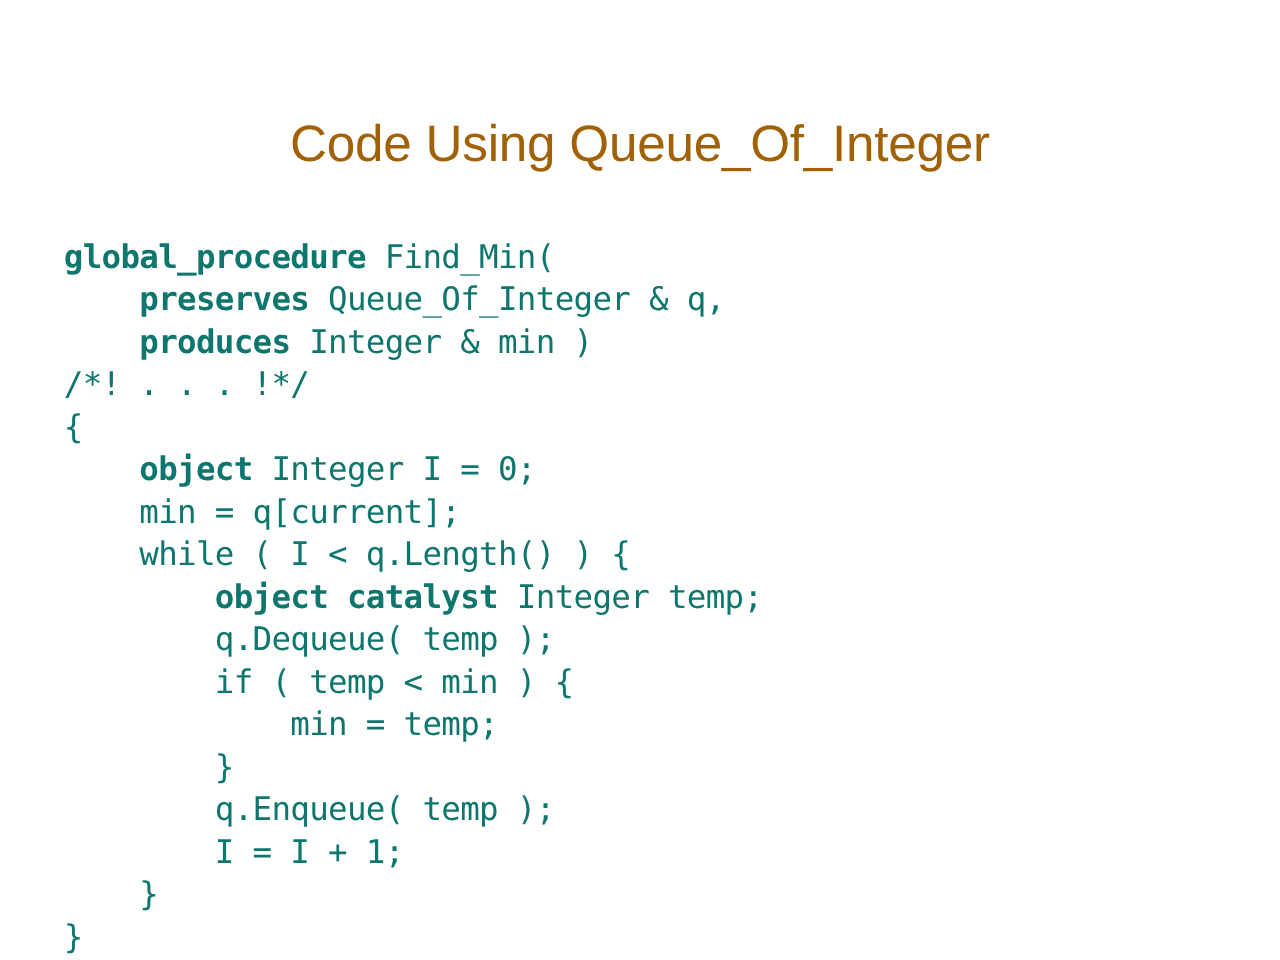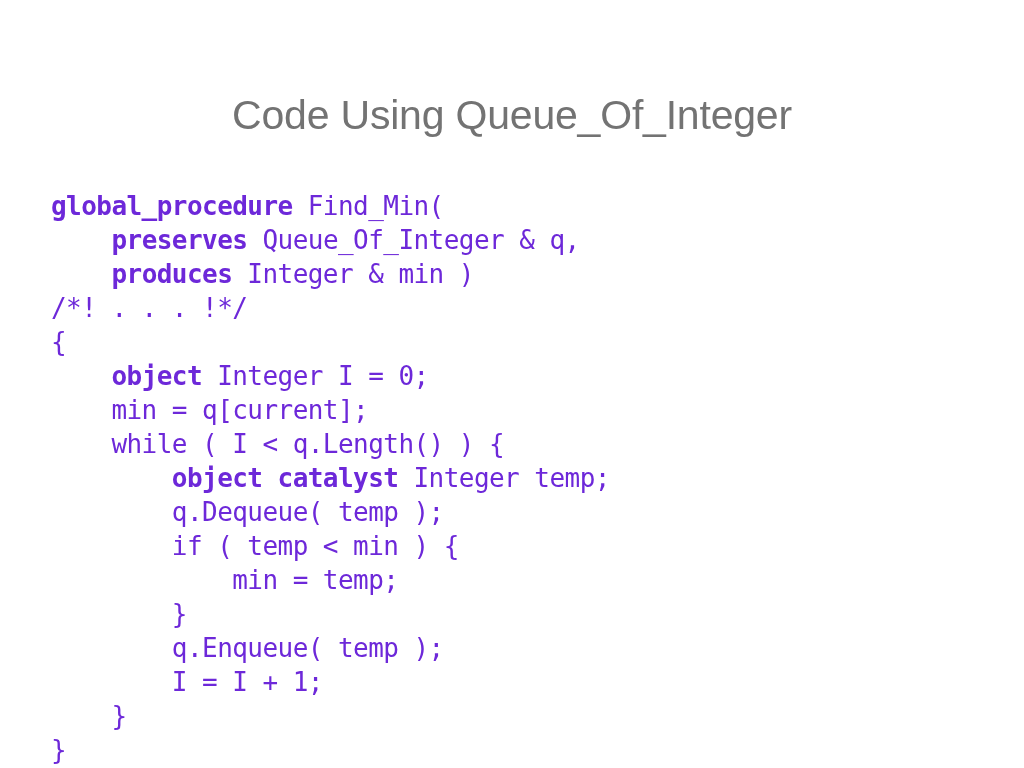--- a/index.html
+++ b/index.html
@@ -17,33 +17,33 @@
   }
   #slide-title {
     position: absolute;
     top: 68px;
     left: 0;
     width: 1024px;
     text-align: center;
     font-family: "Liberation Sans", sans-serif;
     font-size: 41px;
     font-weight: 400;
-    color: #737373;
+    color: #a16207;
     letter-spacing: -0.2px;
     white-space: pre;
     line-height: 1.0;
   }
   #code-block {
     position: absolute;
     top: 163px;
     left: 51px;
     font-family: "DejaVu Sans Mono", monospace;
     font-size: 26px;
     line-height: 34px;
-    color: #6d28d9;
+    color: #0f766e;
     white-space: pre;
     letter-spacing: -0.55px;
   }
   .code-line {
     white-space: pre;
     height: 34px;
     min-height: 34px;
   }
   .kw {
     font-weight: bold;

